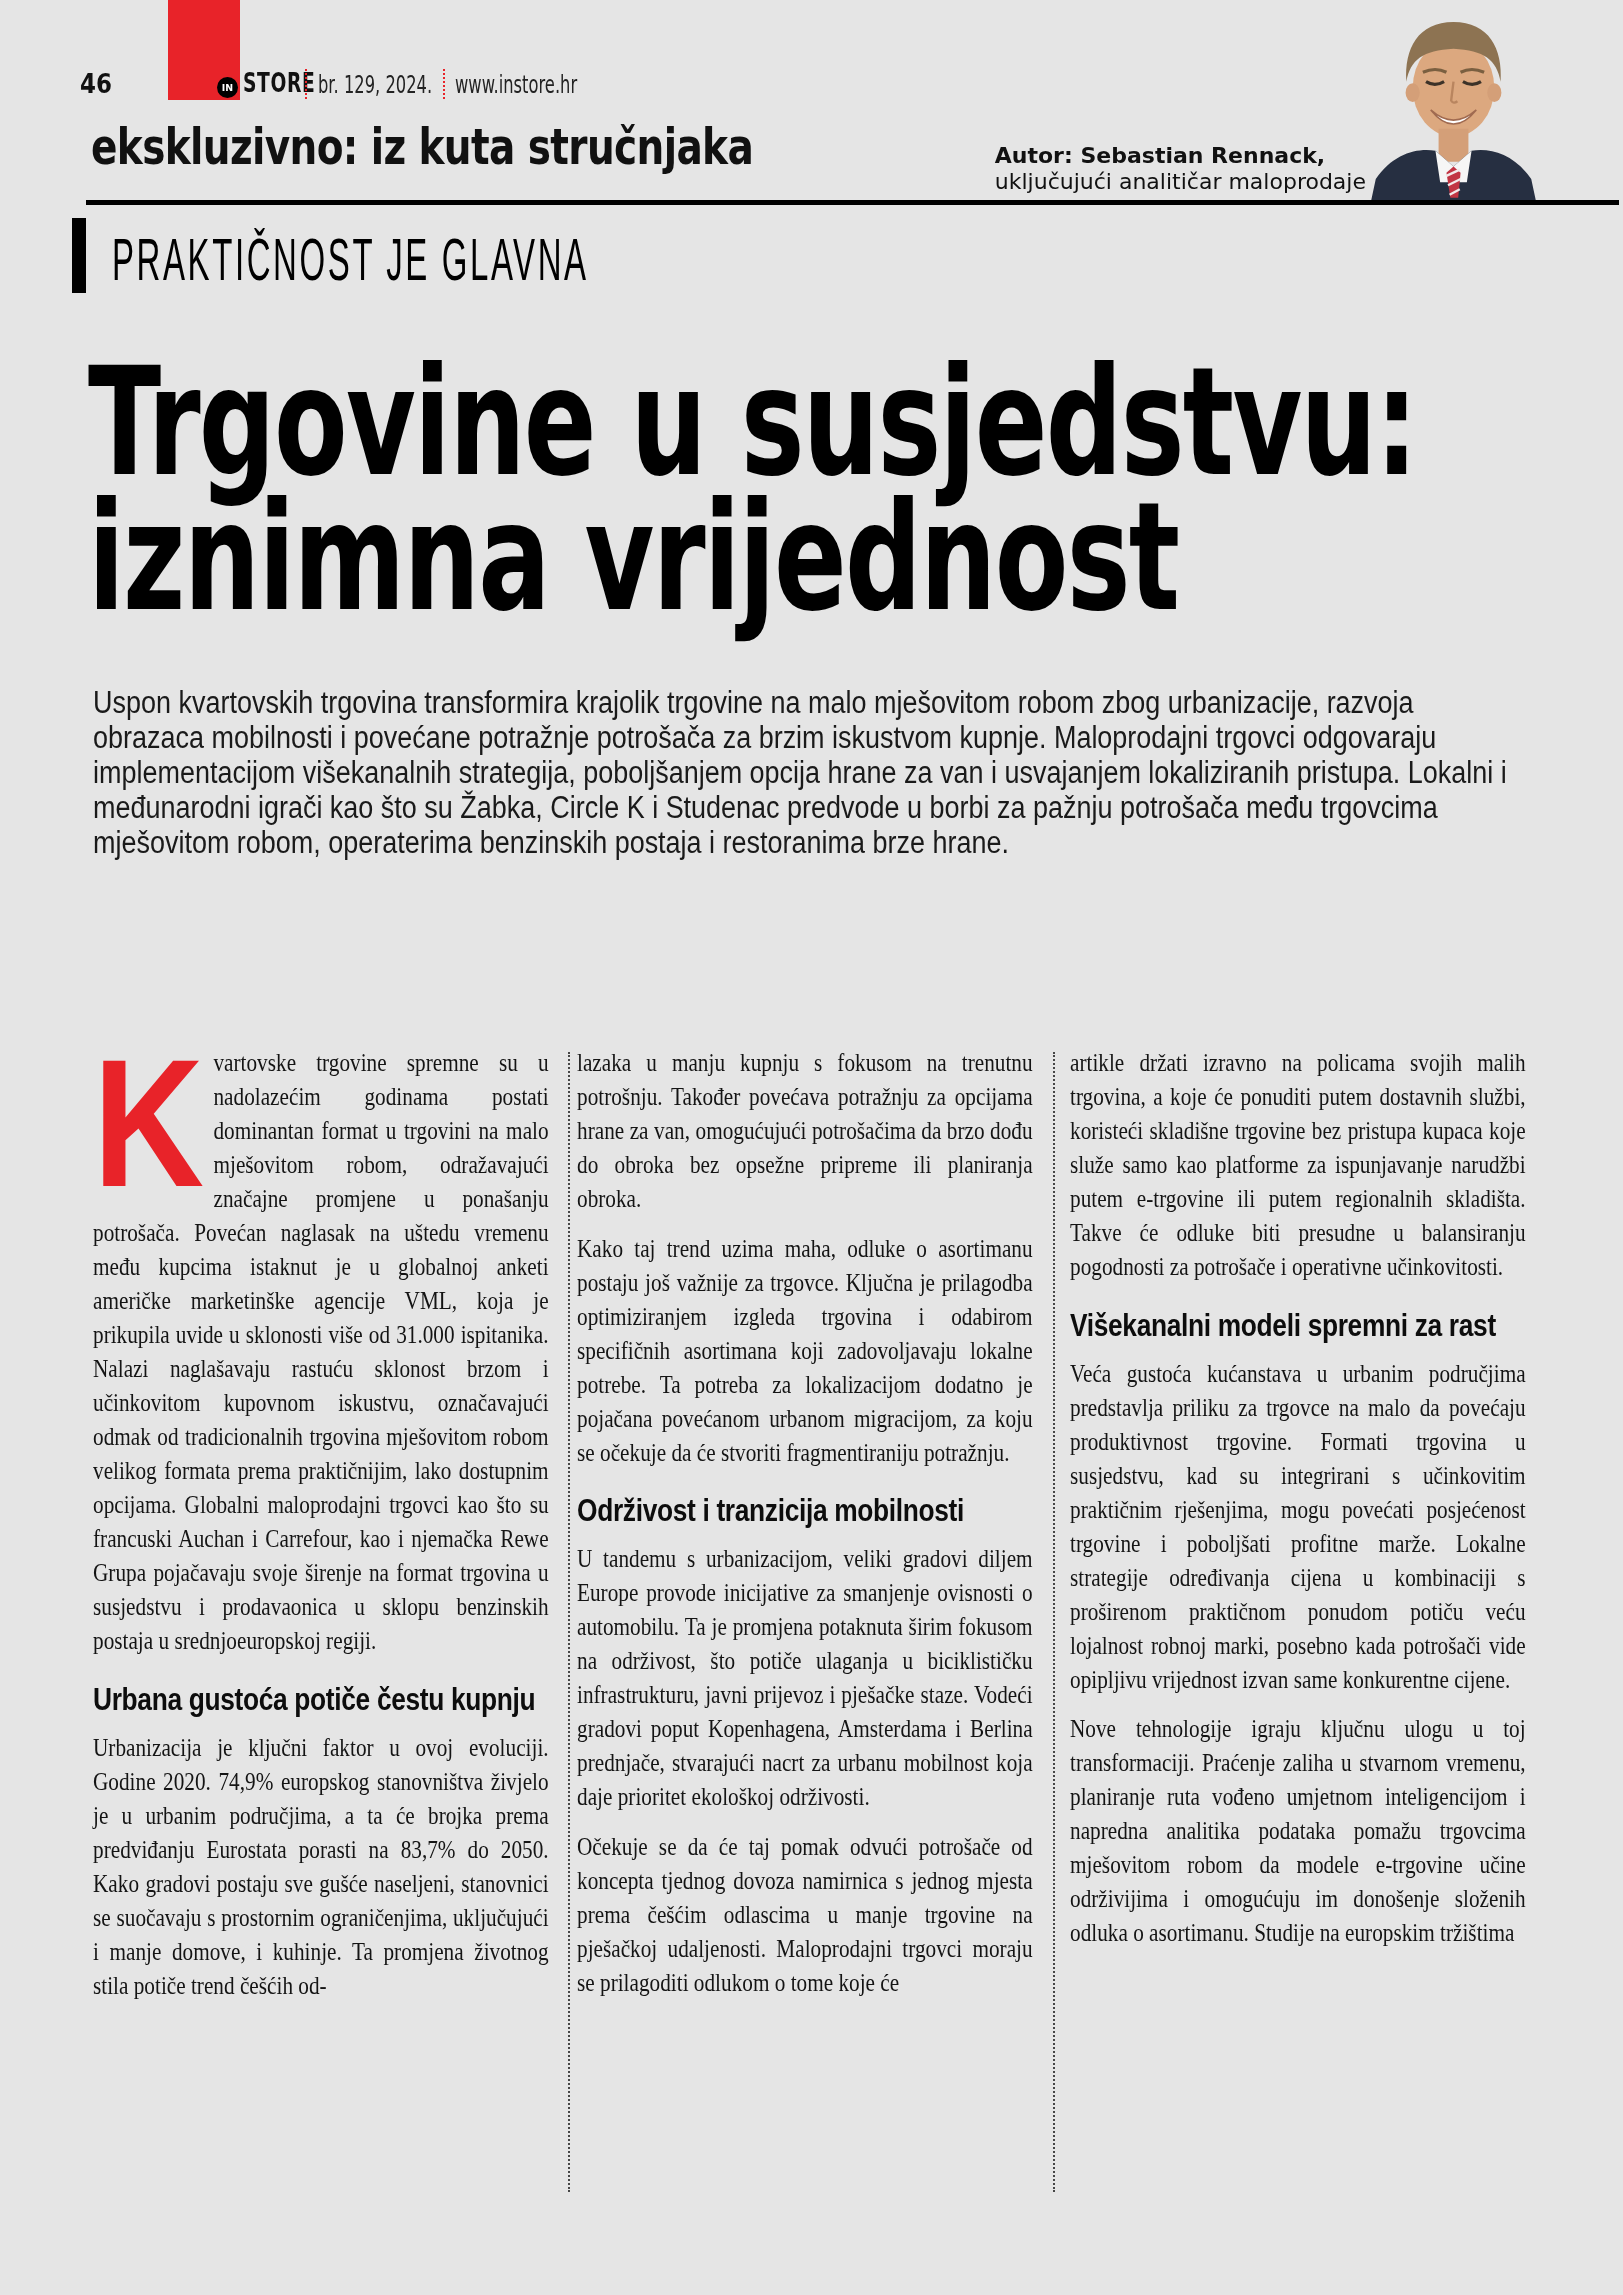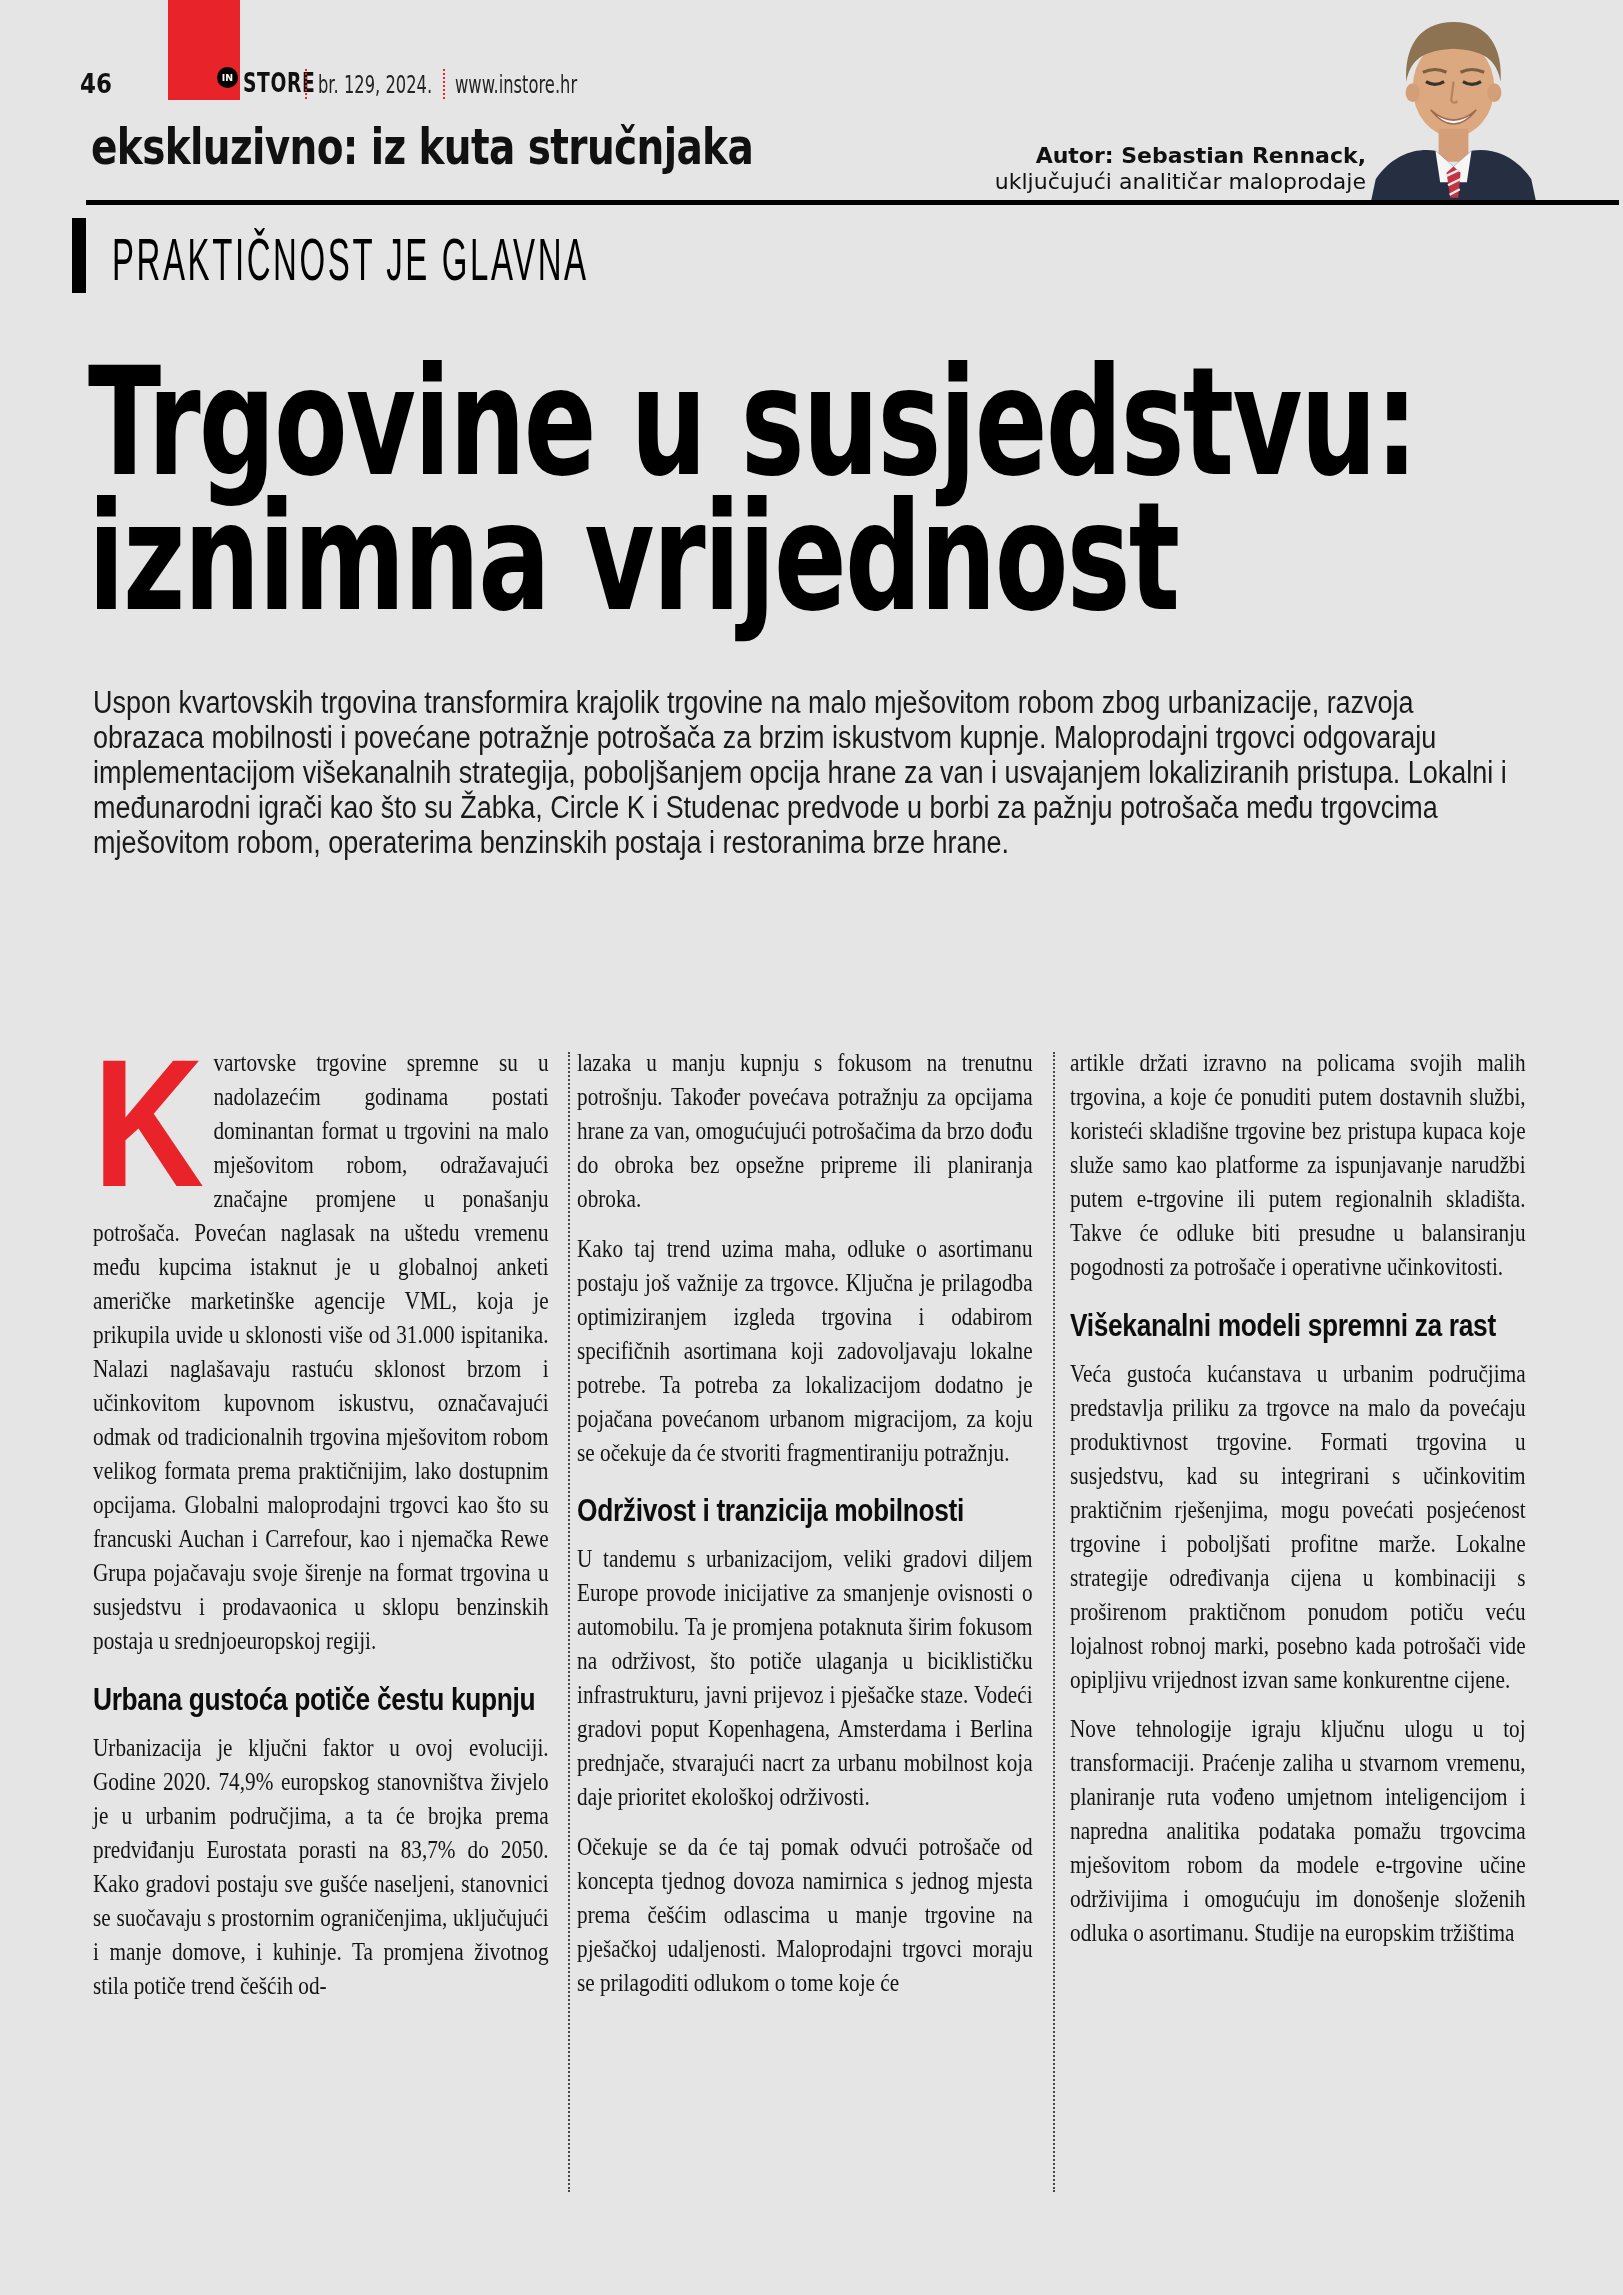--- a/index.html
+++ b/index.html
@@ -16,21 +16,21 @@
     color:var(--ink);
   }
   
   .page-num{
     position:absolute;left:80px;top:68px;
     font:700 27px "DejaVu Sans",sans-serif;
     transform:scaleX(.85);transform-origin:left top;white-space:nowrap;
   }
   .red-block{position:absolute;left:168px;top:0;width:72px;height:100px;background:var(--red);}
   .logo-circle{
-    position:absolute;left:217px;top:67px;width:21px;height:21px;border-radius:50%;
+    position:absolute;left:217px;top:77px;width:21px;height:21px;border-radius:50%;
     background:#000;color:#fff;display:flex;align-items:center;justify-content:center;
     font:700 9.4px "DejaVu Sans",sans-serif;letter-spacing:0;
   }
   .logo-store{
     position:absolute;left:243px;top:68px;
     font:700 26px "DejaVu Sans",sans-serif;letter-spacing:0.8px;
     transform:scaleX(.72);transform-origin:left top;white-space:nowrap;
   }
   .hsep{position:absolute;top:69px;height:30px;width:0;border-left:2.4px dotted var(--red);}
   .hsep.s1{left:305px;}
@@ -41,21 +41,21 @@
     transform:scaleX(.68);transform-origin:left top;white-space:nowrap;
   }
   .issue{left:318px;}
   .site{left:455px;}
   .section-title{
     position:absolute;left:91px;top:118px;
     font:700 50px "DejaVu Sans",sans-serif;letter-spacing:-0.8px;
     transform:scaleX(.78);transform-origin:left top;white-space:nowrap;
   }
   .author{
-    position:absolute;right:257px;top:143px;text-align:right;
+    position:absolute;right:257px;top:143px;
     font-family:"DejaVu Sans",sans-serif;line-height:26px;font-size:22px;white-space:nowrap;
   }
   .author .name{font-weight:700;}
   .photo{position:absolute;left:1371px;top:0;width:165px;height:201px;}
   .rule{position:absolute;left:86px;top:200px;width:1533px;height:4.7px;background:#000;}
   
   .kicker-bar{position:absolute;left:72px;top:218px;width:14px;height:75px;background:#000;}
   .kicker{
     position:absolute;left:112px;top:225px;
     font:400 60px "Liberation Sans",sans-serif;letter-spacing:4.7px;

